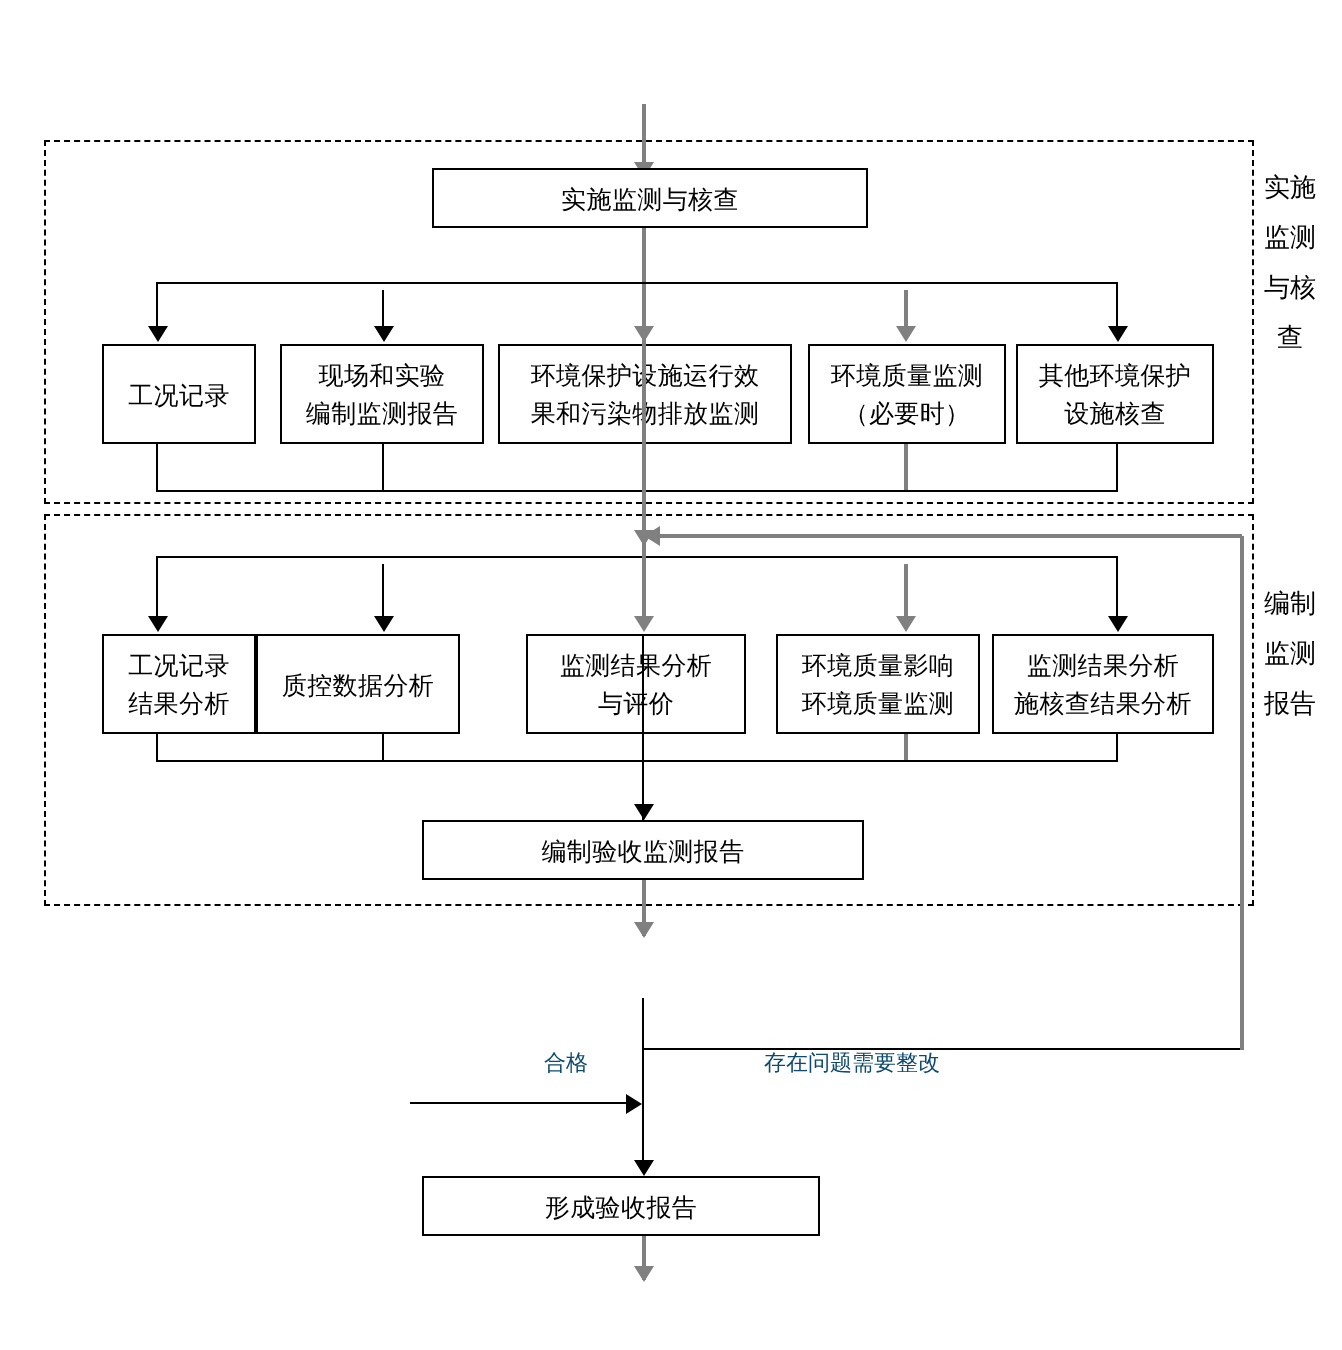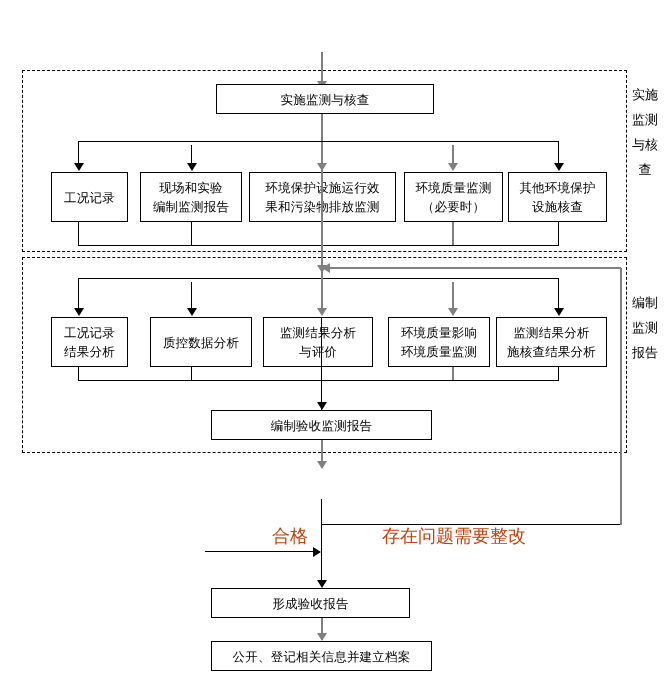--- a/index.html
+++ b/index.html
@@ -22,21 +22,21 @@
            border-right:5px solid transparent;border-top:8px solid #808080;}
   .arrow-d.dk{border-top-color:#000;}
   .arrow-l{position:absolute;width:0;height:0;border-top:5px solid transparent;
            border-bottom:5px solid transparent;border-right:8px solid #808080;}
   .arrow-r{position:absolute;width:0;height:0;border-top:5px solid transparent;
            border-bottom:5px solid transparent;border-left:8px solid #000;}
 
   .vlabel{position:absolute;width:26px;color:#000;font-size:13px;line-height:25px;
           text-align:center;white-space:normal;word-break:break-all;}
 
-  .elabel{position:absolute;color:#c2410c;font-size:18px;white-space:nowrap;}
+  .elabel{position:absolute;color:#0c4a6e;font-size:11px;white-space:nowrap;}
 </style>
 </head>
 <body>
 
 <div id="stage">
 
   <div class="vline" style="left:321px;top:52px;height:32px;"></div>
   <div class="arrow-d" style="left:317px;top:81px;"></div>
 
   <div class="dash" style="left:22px;top:70px;width:605px;height:182px;"></div>
@@ -101,21 +101,21 @@
   <div class="arrow-d" style="left:317px;top:308px;"></div>
   <div class="vline" style="left:452px;top:282px;height:30px;"></div>
   <div class="arrow-d" style="left:448px;top:308px;"></div>
   <div class="vline dk" style="left:558px;top:278px;height:34px;"></div>
   <div class="arrow-d dk" style="left:554px;top:308px;"></div>
 
   <div class="box" style="left:51px;top:317px;width:77px;height:50px;">
     <span class="ln">工况记录</span>
     <span class="ln">结果分析</span>
   </div>
-  <div class="box" style="left:150px;top:317px;width:102px;height:50px;justify-content:center;">
+  <div class="box" style="left:128px;top:317px;width:102px;height:50px;justify-content:center;">
     <span class="ln">质控数据分析</span>
   </div>
   <div class="box" style="left:263px;top:317px;width:110px;height:50px;">
     <span class="ln">监测结果分析</span>
     <span class="ln">与评价</span>
   </div>
   <div class="box" style="left:388px;top:317px;width:102px;height:50px;">
     <span class="ln">环境质量影响</span>
     <span class="ln">环境质量监测</span>
   </div>
@@ -154,17 +154,14 @@
   <div class="hline dk" style="left:205px;top:551px;width:110px;"></div>
   <div class="arrow-r" style="left:313px;top:547px;"></div>
 
   <div class="box" style="left:211px;top:588px;width:199px;height:30px;">
     <span class="ln">形成验收报告</span>
   </div>
 
   <div class="vline" style="left:321px;top:618px;height:22px;"></div>
   <div class="arrow-d" style="left:317px;top:633px;"></div>
 
-  <div class="box" style="left:211px;top:641px;width:221px;height:30px;">
-    <span class="ln">公开、登记相关信息并建立档案</span>
-  </div>
 
 </div>
 
 </body></html>

